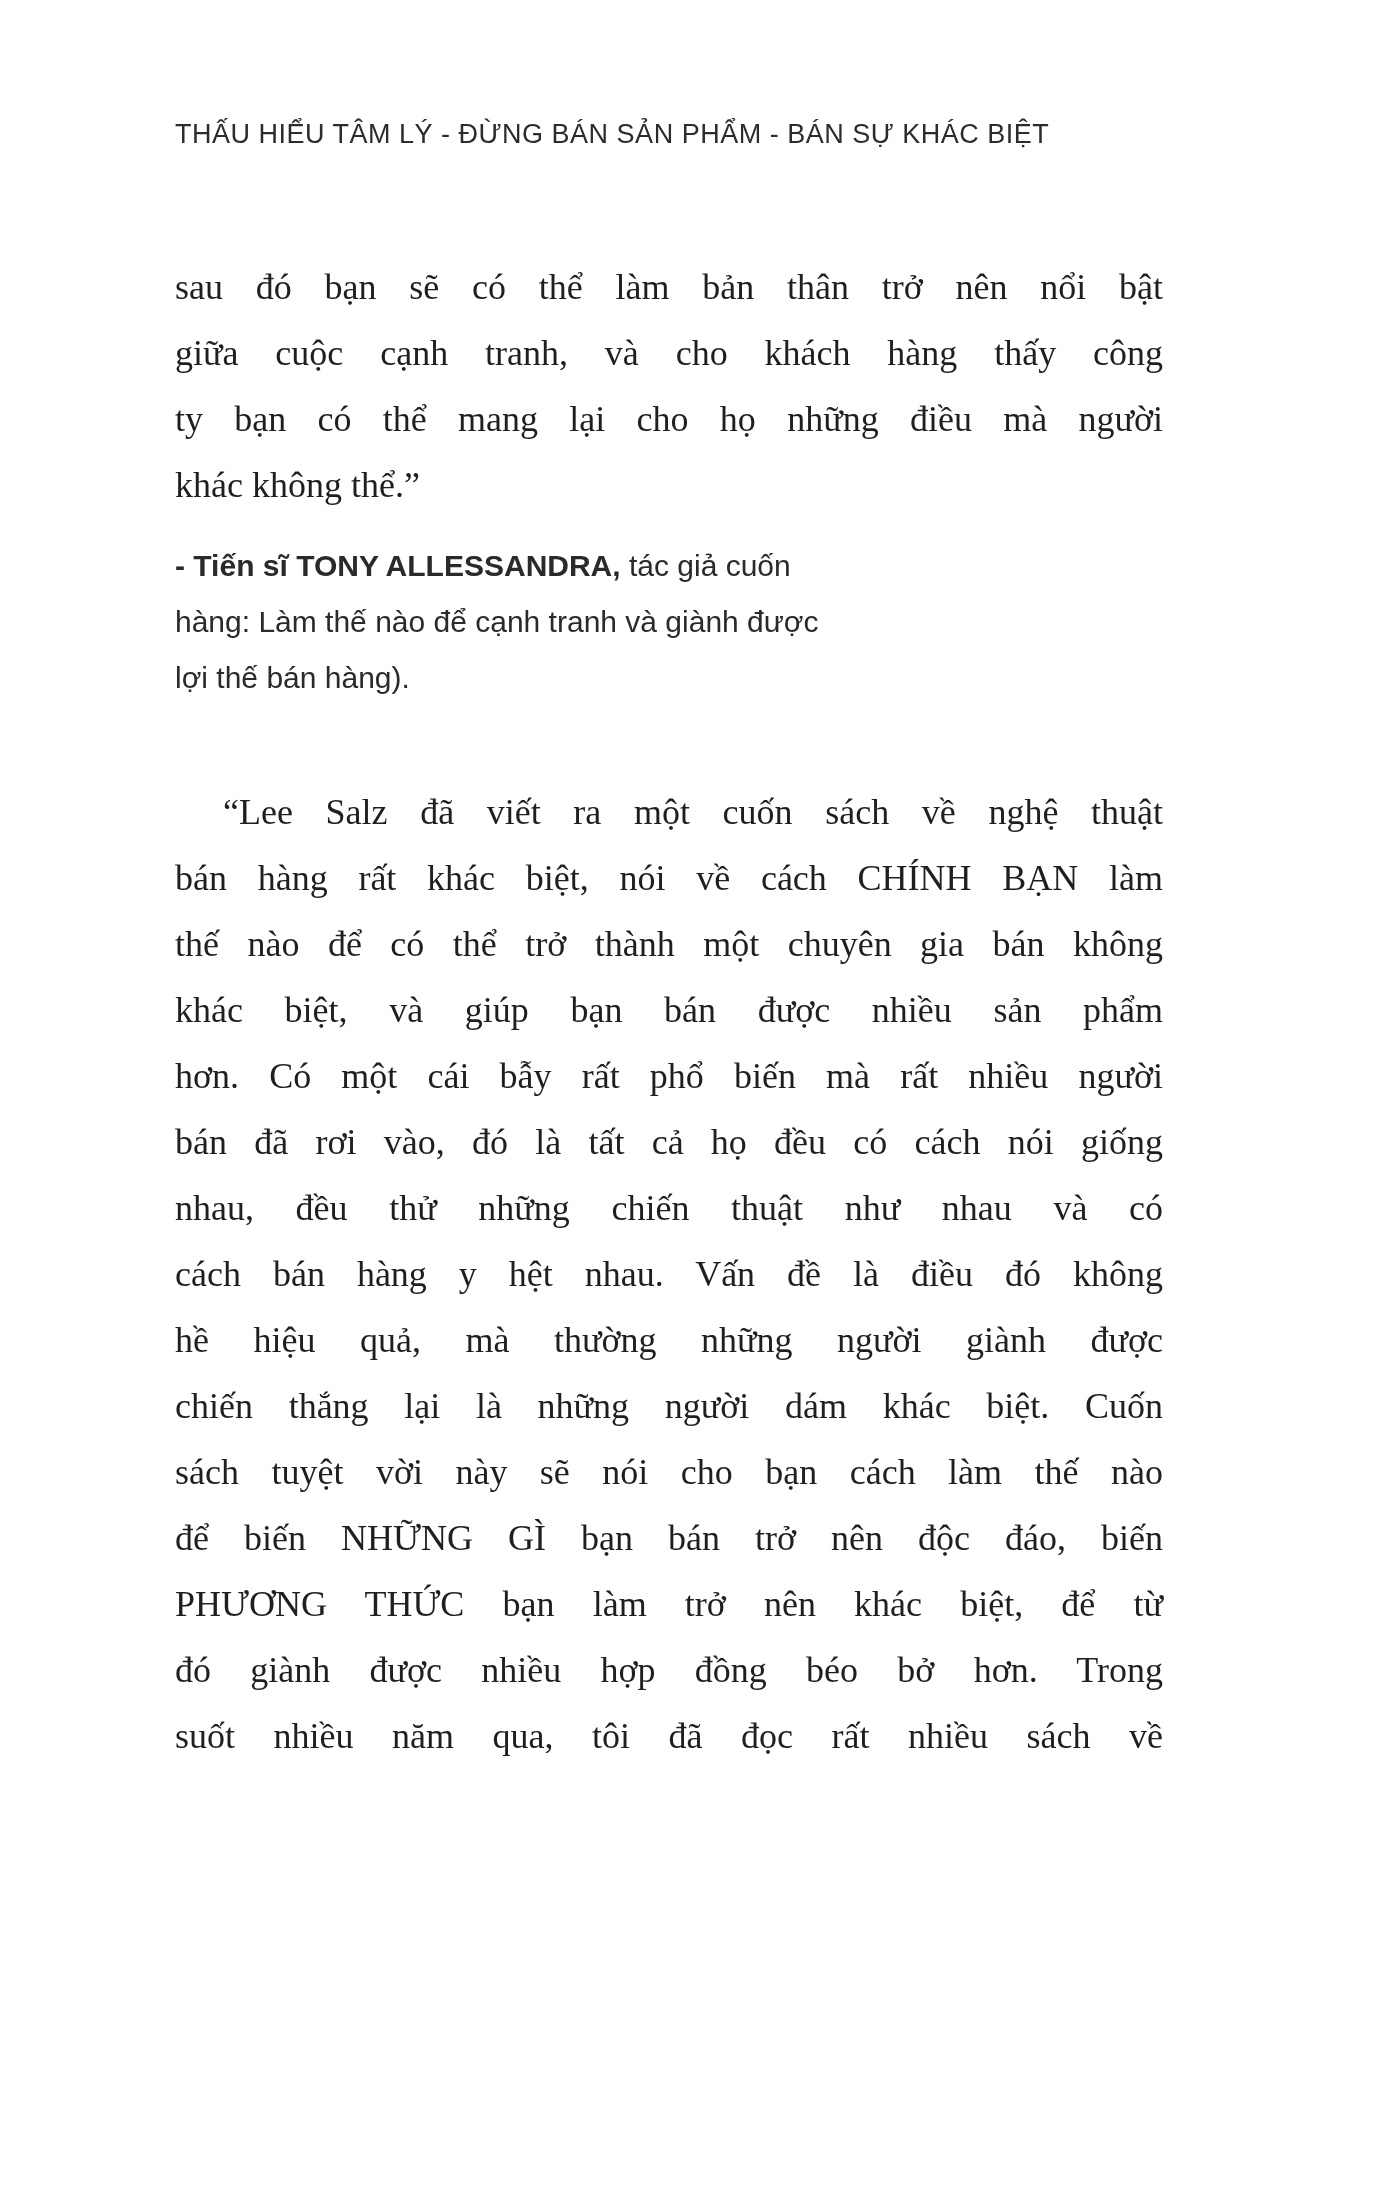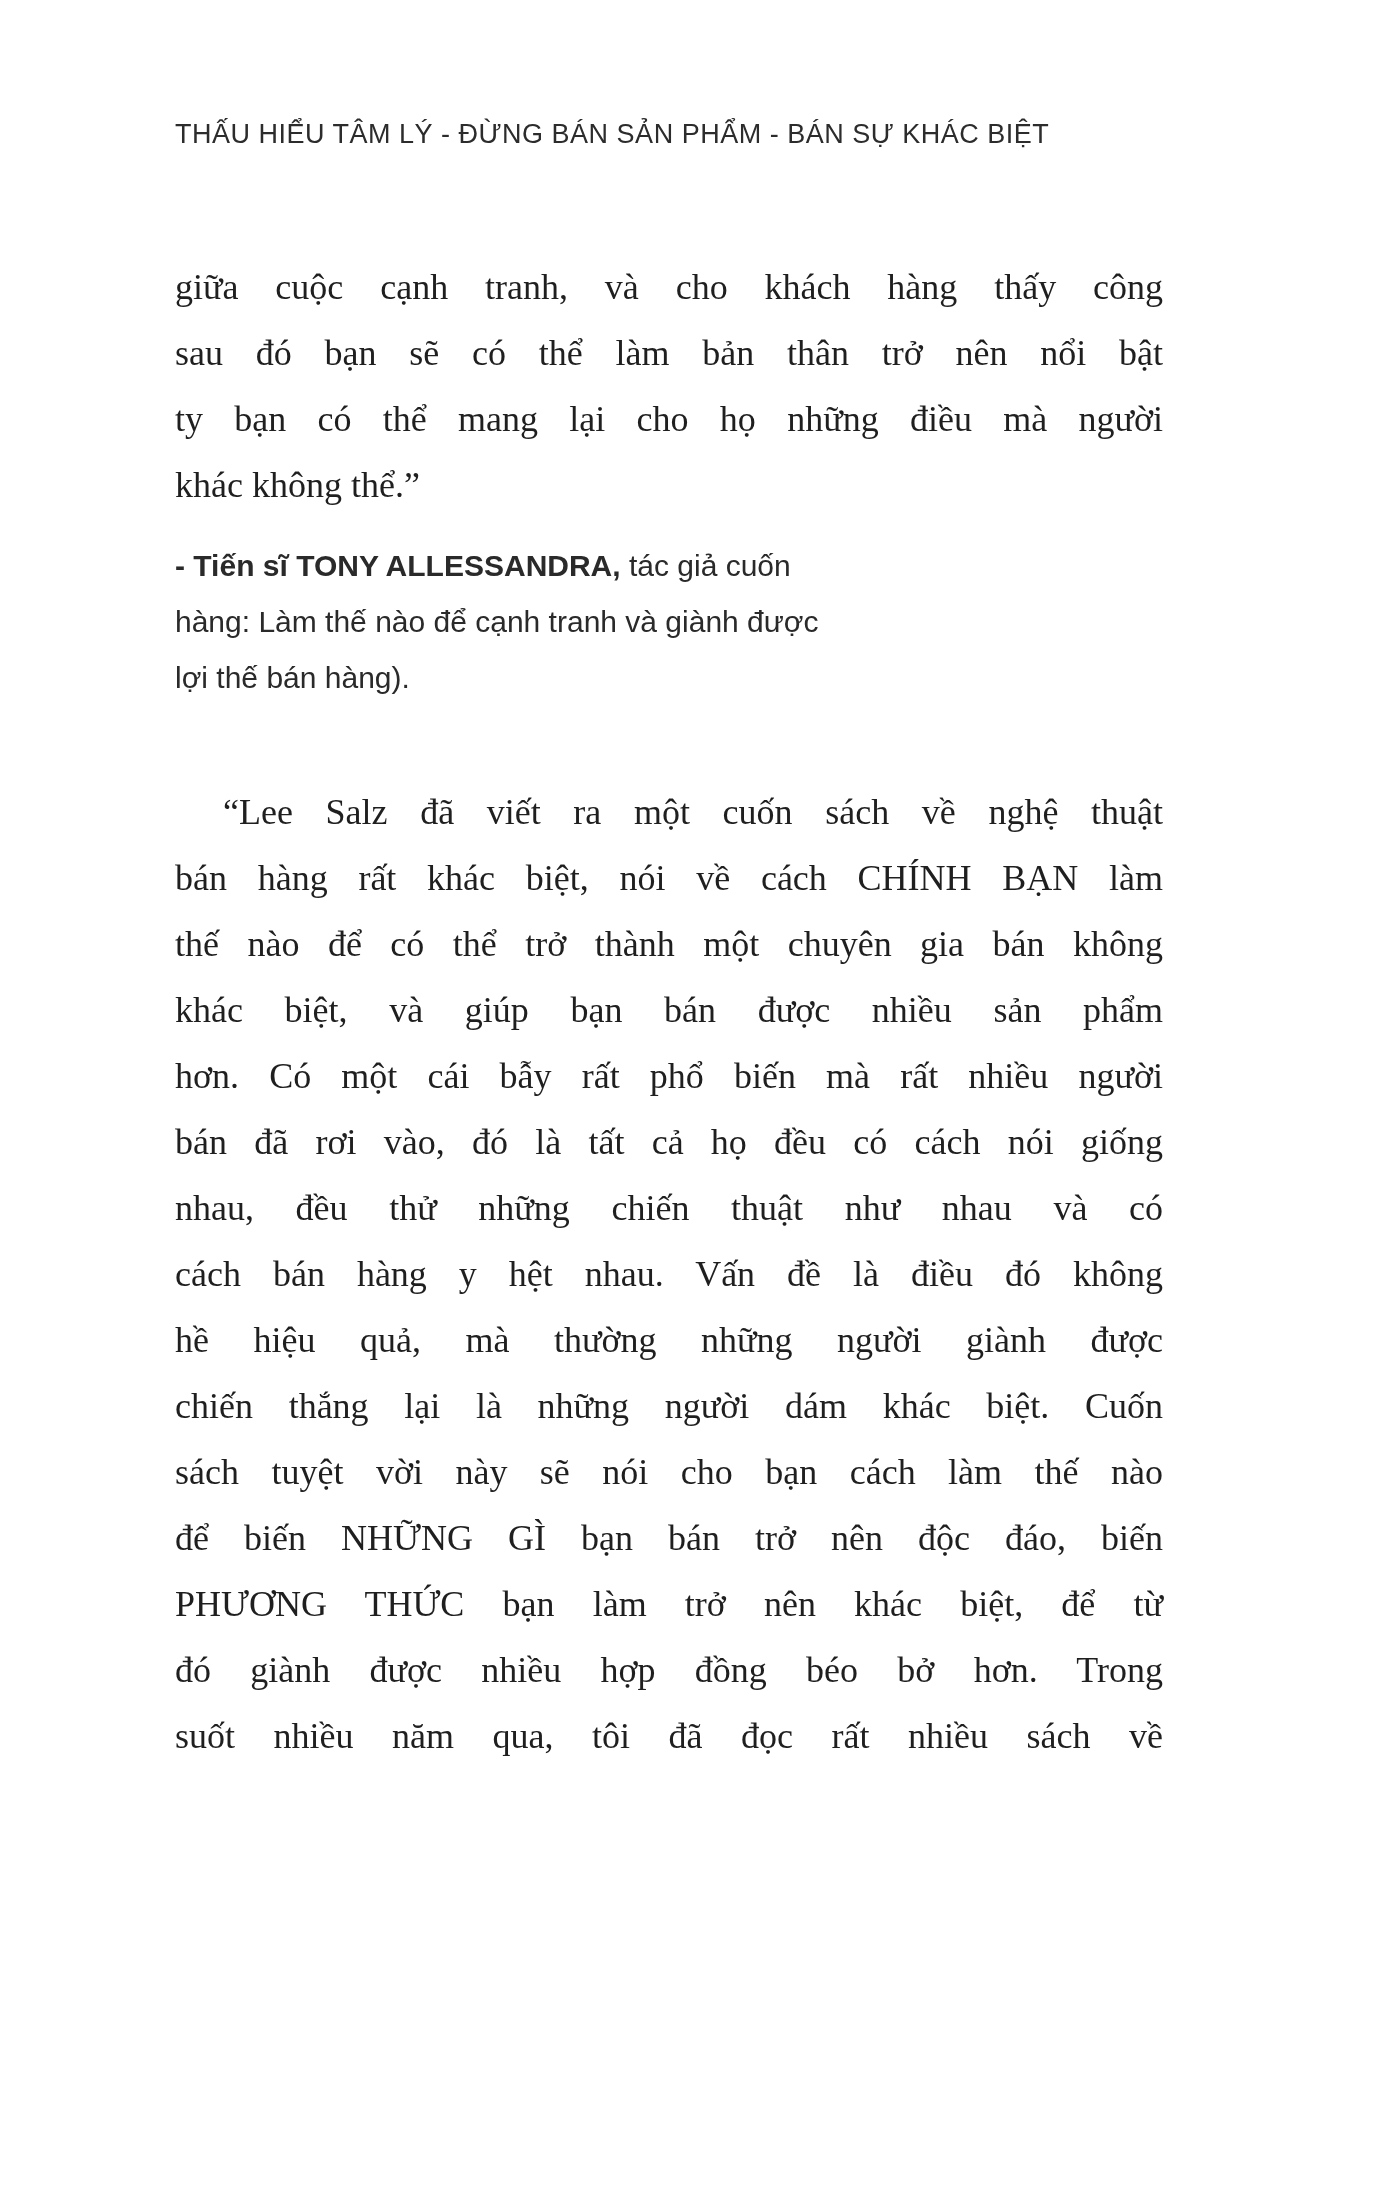--- a/index.html
+++ b/index.html
@@ -72,22 +72,22 @@
   }
 </style>
 </head>
 <body>
 
 <div class="page">
 
   <div class="running-head">THẤU HIỂU TÂM LÝ - ĐỪNG BÁN SẢN PHẨM - BÁN SỰ KHÁC BIỆT</div>
 
   <div class="para">
+      <div class="tline just">sau đó bạn sẽ có thể làm bản thân trở nên nổi bật</div>
       <div class="tline just">giữa cuộc cạnh tranh, và cho khách hàng thấy công</div>
-      <div class="tline just">sau đó bạn sẽ có thể làm bản thân trở nên nổi bật</div>
       <div class="tline just">ty bạn có thể mang lại cho họ những điều mà người</div>
       <div class="tline">khác không thể.”</div>
     </div>
 
   <div class="attribution">
       <div class="tline"><span class="seg-bold">- Tiến sĩ TONY ALLESSANDRA,</span><span class="seg-regular"> tác giả cuốn</span></div>
       <div class="tline"><span class="seg-regular">hàng: Làm thế nào để cạnh tranh và giành được</span></div>
       <div class="tline"><span class="seg-regular">lợi thế bán hàng).</span></div>
     </div>
 

